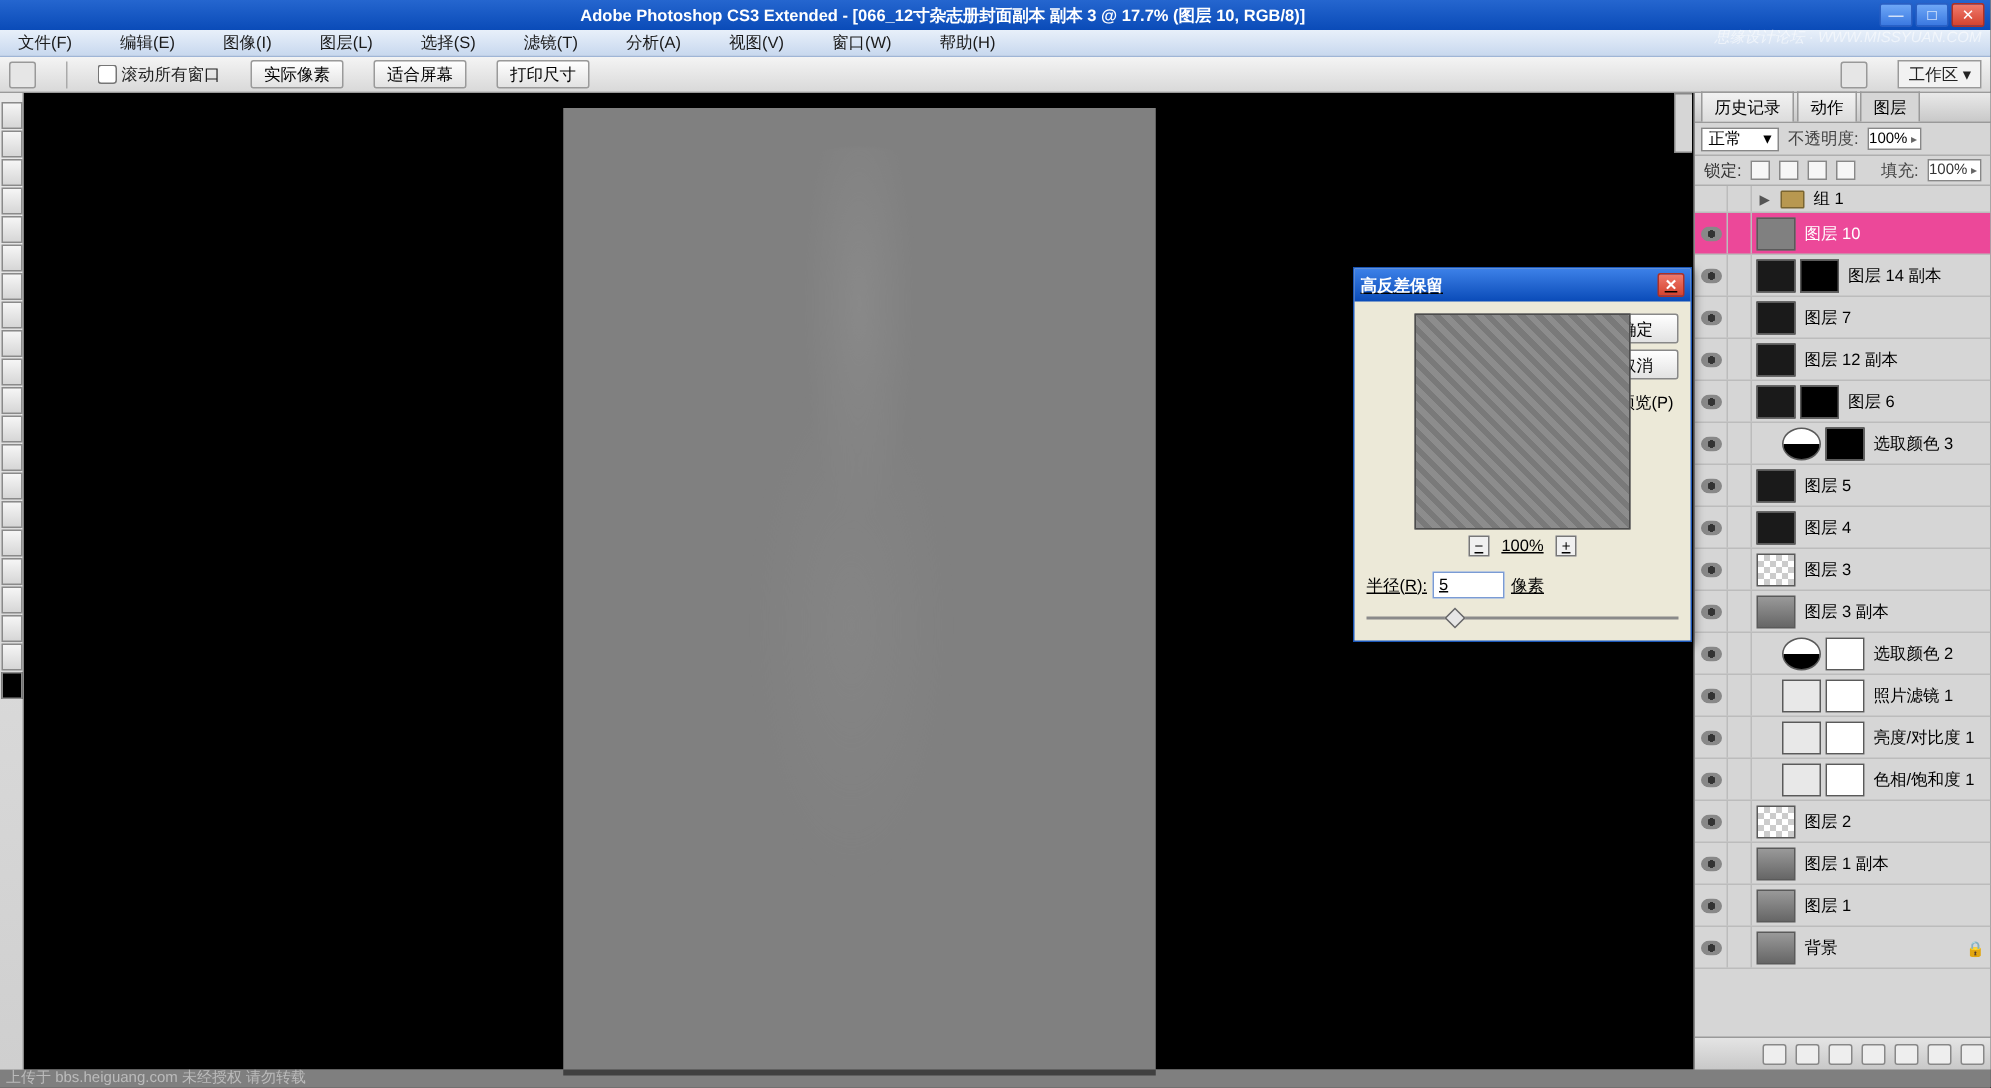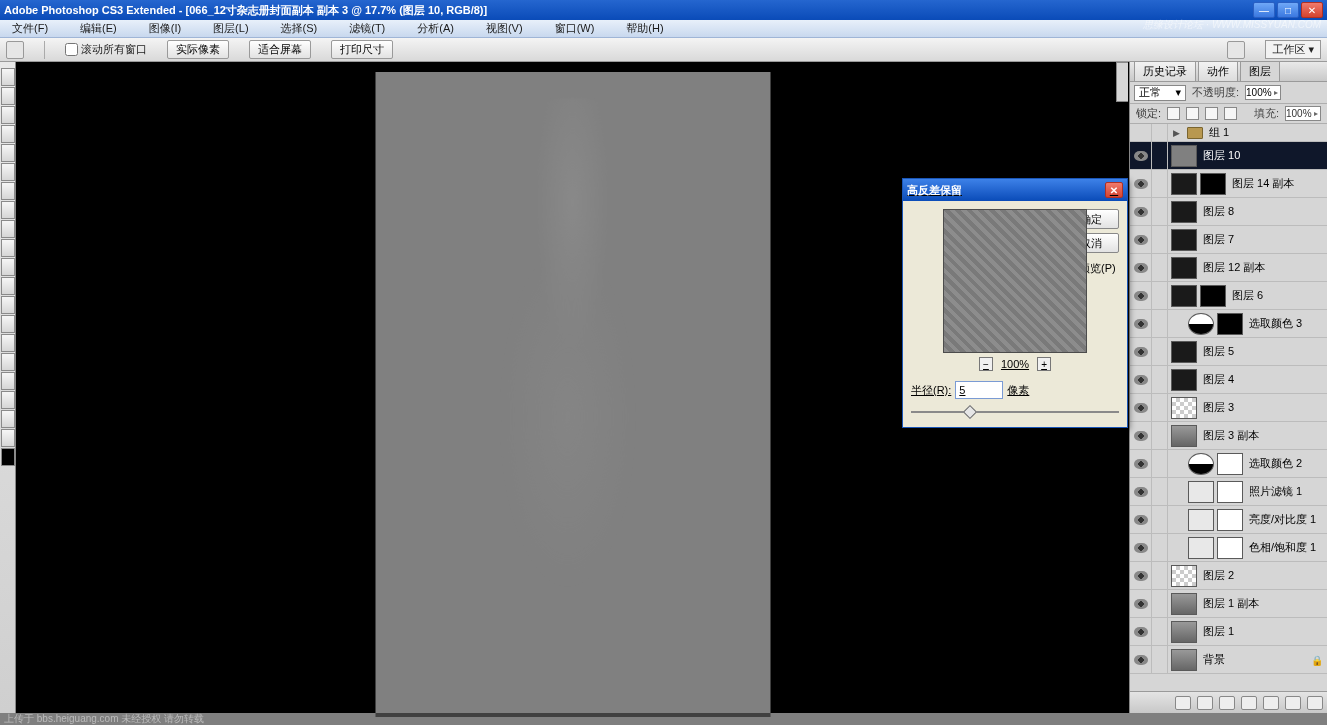--- a/index.html
+++ b/index.html
@@ -1,19 +1,19 @@
 <!DOCTYPE html>
 <html><head>
 <meta charset="utf-8">
 <style>
 * { margin: 0; padding: 0; box-sizing: border-box; font-family: "SimSun", "Microsoft YaHei", sans-serif; font-size: 11px; }
 body { width: 1327px; height: 725px; background: #ffffff; overflow: hidden; position: relative; }
 
 
-.titlebar { height: 20px; background: linear-gradient(#2566cf, #0a4bb8); color: #fff; display: flex; align-items: center; padding: 0 4px; }
+.titlebar { height: 20px; background: linear-gradient(#2566cf, #0a4bb8); color: #fff; display: flex; align-items: center; padding: 0 4px; text-align: center; }
 .titlebar .title { flex: 1; white-space: nowrap; font-weight: bold; }
 .win-controls { display: flex; gap: 2px; }
 .win-btn { width: 22px; height: 16px; background: linear-gradient(#6fa8f7, #3a78e0); border: 1px solid #2a5fc2; border-radius: 2px; color: #fff; display: flex; align-items: center; justify-content: center; font-size: 10px; cursor: pointer; }
 .win-btn.close { background: linear-gradient(#f07a6c, #d4432f); border-color: #b03024; }
 
 
 .menubar { height: 18px; background: linear-gradient(#e8f0fa, #c8d8ee); display: flex; align-items: center; padding: 0 6px; gap: 20px; border-bottom: 1px solid #9fb5d6; }
 .menubar span { padding: 1px 6px; cursor: pointer; color: #1a1a1a; }
 
 
@@ -45,21 +45,21 @@
 .panel-controls { height: 22px; background: #d6d6d6; border-bottom: 1px solid #aeaeae; display: flex; align-items: center; padding: 0 4px; gap: 6px; }
 .pc-select { width: 52px; height: 16px; border: 1px solid #888; background: #fff; padding: 0 4px; display: flex; align-items: center; justify-content: space-between; font-size: 10px; }
 .pc-lbl { font-size: 11px; color: #444; }
 .pc-num { width: 36px; height: 15px; border: 1px solid #888; background: #fff; font-size: 10px; text-align: right; padding-right: 12px; line-height: 13px; position: relative; }
 .pc-num::after { content: "▸"; position: absolute; right: 2px; top: 0; font-size: 8px; color: #666; }
 .lock-row { height: 20px; background: #d6d6d6; border-bottom: 1px solid #aeaeae; display: flex; align-items: center; padding: 0 6px; gap: 6px; font-size: 11px; color: #333; }
 .lock-ico { width: 13px; height: 13px; border: 1px solid #888; background: #f6f6f6; }
 
 .layers-list { flex: 1; overflow: auto; background: #d6d6d6; }
 .layer-row { height: 28px; display: flex; align-items: center; border-bottom: 1px solid #bcbcbc; padding-right: 6px; }
-.layer-row.selected { background: #0f172a; color: #fff; }
+.layer-row.selected { background: #ec4899; color: #fff; }
 .layer-row.group-row { height: 18px; }
 .vis-col { width: 22px; height: 100%; display: flex; align-items: center; justify-content: center; border-right: 1px solid #bcbcbc; }
 .eye { width: 14px; height: 10px; background: radial-gradient(circle at 50% 50%, #333 0 30%, transparent 31%), #888; border-radius: 50% / 60%; }
 .link-col { width: 16px; border-right: 1px solid #bcbcbc; height: 100%; }
 .thumbs { display: flex; align-items: center; gap: 3px; padding-left: 3px; }
 .thumb { width: 26px; height: 22px; border: 1px solid #5a5a5a; background: #808080; position: relative; flex-shrink: 0; }
 .thumb.dark { background: #1a1a1a; }
 .thumb.white { background: #fff; }
 .thumb.checker { background: repeating-conic-gradient(#ccc 0 25%, #fff 0 50%) 0 0/8px 8px; }
 .thumb.adj { background: linear-gradient(#fff 50%, #000 50%); border-radius: 50%; }
@@ -228,30 +228,20 @@
           <div class="layer-name">图层 14 副本</div>
         </div>
         <div class="layer-row">
           <div class="vis-col">
             <div class="eye"></div>
           </div>
           <div class="link-col"></div>
           <div class="thumbs">
             <div class="thumb dark"></div>
           </div>
-          <div class="layer-name">图层 8</div>
-        </div>
-        <div class="layer-row">
-          <div class="vis-col">
-            <div class="eye"></div>
-          </div>
-          <div class="link-col"></div>
-          <div class="thumbs">
-            <div class="thumb dark"></div>
-          </div>
           <div class="layer-name">图层 7</div>
         </div>
         <div class="layer-row">
           <div class="vis-col">
             <div class="eye"></div>
           </div>
           <div class="link-col"></div>
           <div class="thumbs">
             <div class="thumb dark"></div>
           </div>

